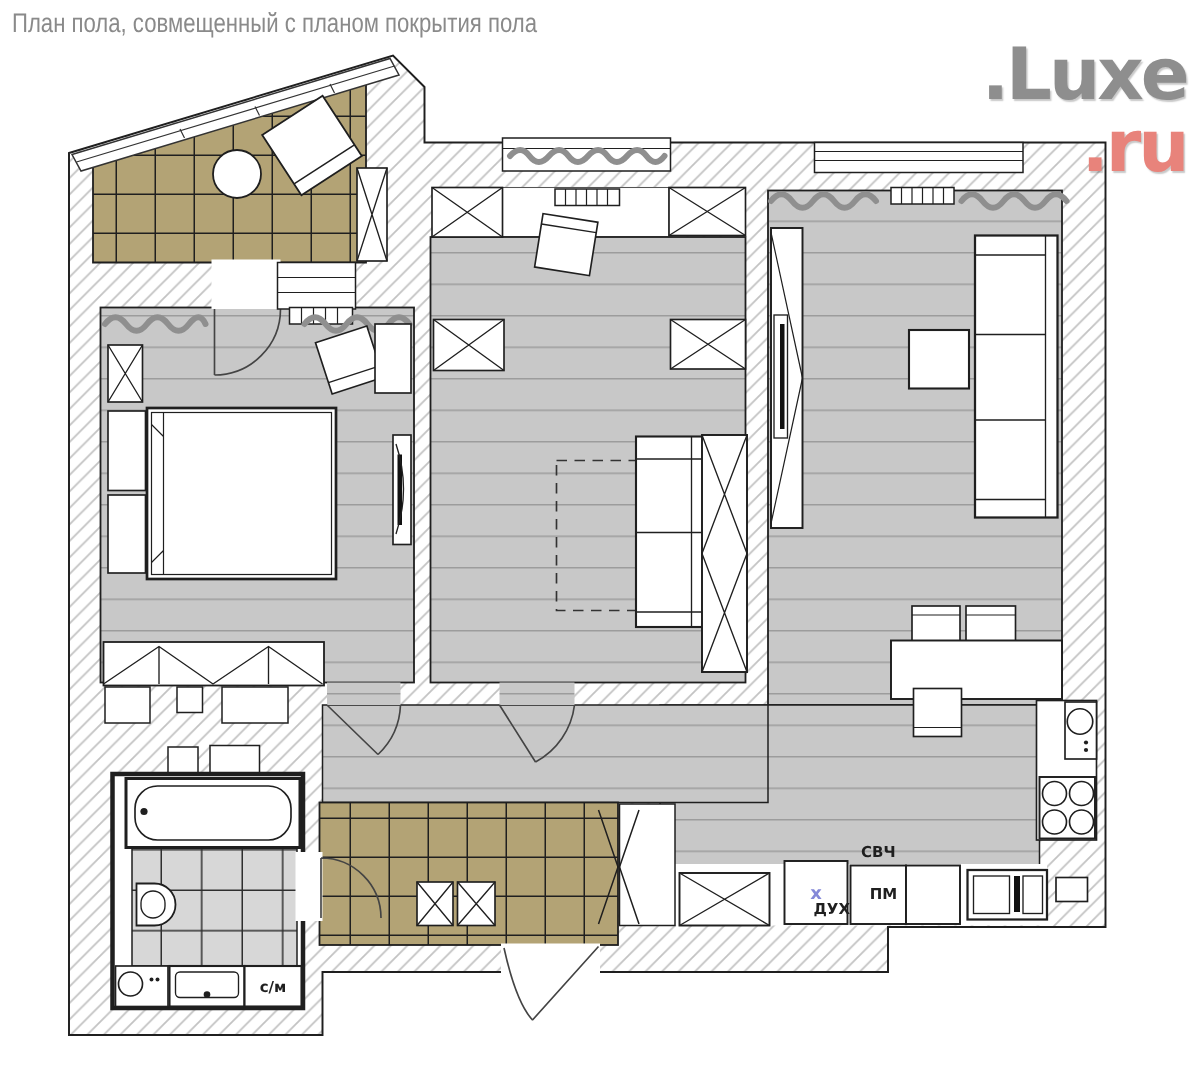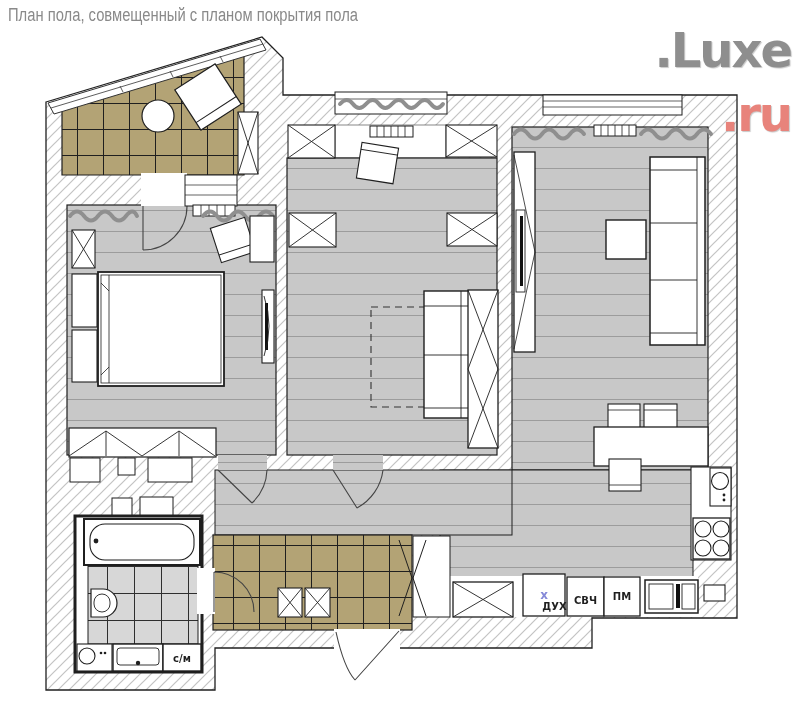--- a/index.html
+++ b/index.html
@@ -7,21 +7,21 @@
          font-family:"DejaVu Sans",sans-serif;text-align:right;}
   #plan-svg{position:absolute;left:0;top:0;}
   .title{position:absolute;left:8px;top:5px;font-size:18px;color:#8a8a8a;
          font-family:"Liberation Sans",sans-serif;letter-spacing:0px;
          transform:scaleX(.82);transform-origin:0 0;white-space:nowrap;}
   .logo{position:absolute;top:26px;right:2px;width:252px;height:100px;
         font-weight:bold;font-family:"DejaVu Sans",sans-serif;z-index:5;}
   .logo span{position:absolute;line-height:1;text-shadow:1px 1px 1px rgba(0,0,0,.22);}
   .logo .l1{top:0;right:0;font-size:48px;color:#8e8e8e;letter-spacing:-2px;}
   .logo .l2{top:37px;right:70px;font-size:48px;color:#8e8e8e;letter-spacing:-2px;}
-  .logo .l3{top:48px;right:0;font-size:48px;color:#e8837b;letter-spacing:-2px;margin-top:16px;}
+  .logo .l3{top:48px;right:0;font-size:48px;color:#e8837b;letter-spacing:-2px;}
   .lbl{position:absolute;display:flex;align-items:center;justify-content:center;
        font:600 10px "DejaVu Sans",sans-serif;color:#1f1f1f;z-index:4;}
   #lbl-x{color:#8589d8;font-size:12px;font-weight:700;}
 </style>
 </head>
 <body>
 
 <div id="stage">
 
   <div class="title">План пола, совмещенный с планом покрытия пола</div>
@@ -270,17 +270,17 @@
         <rect x="117" y="648" width="42" height="17" rx="3" fill="#fff" stroke="#1f1f1f" stroke-width="0.9"></rect>
         <circle cx="138" cy="663" r="2.2" fill="#1f1f1f"></circle>
       </g>
       <rect x="163" y="644" width="38" height="27" fill="#fff" stroke="#1f1f1f" stroke-width="1.4"></rect>
       <rect x="197" y="568" width="18" height="46" fill="#fff"></rect>
       <path d="M214 572 V612 M214 572 A40 40 0 0 1 254 612" fill="none" stroke="#444" stroke-width="1.1"></path>
     </g>
   </svg>
 
   <div class="lbl" id="lbl-x" style="left:523px;top:574px;width:42px;height:42px">х</div>
-  <div class="lbl" style="left:567px;top:591px;width:37px;height:18px">СВЧ</div>
+  <div class="lbl" style="left:567px;top:559px;width:37px;height:18px">СВЧ</div>
   <div class="lbl" style="left:536px;top:597px;width:37px;height:18px">ДУХ</div>
-  <div class="lbl" style="left:604px;top:577px;width:36px;height:39px">ПМ</div>
+  <div class="lbl" style="left:571px;top:577px;width:36px;height:39px">ПМ</div>
   <div class="lbl" style="left:163px;top:644px;width:38px;height:29px">с/м</div>
 </div>
 
 </body></html>

